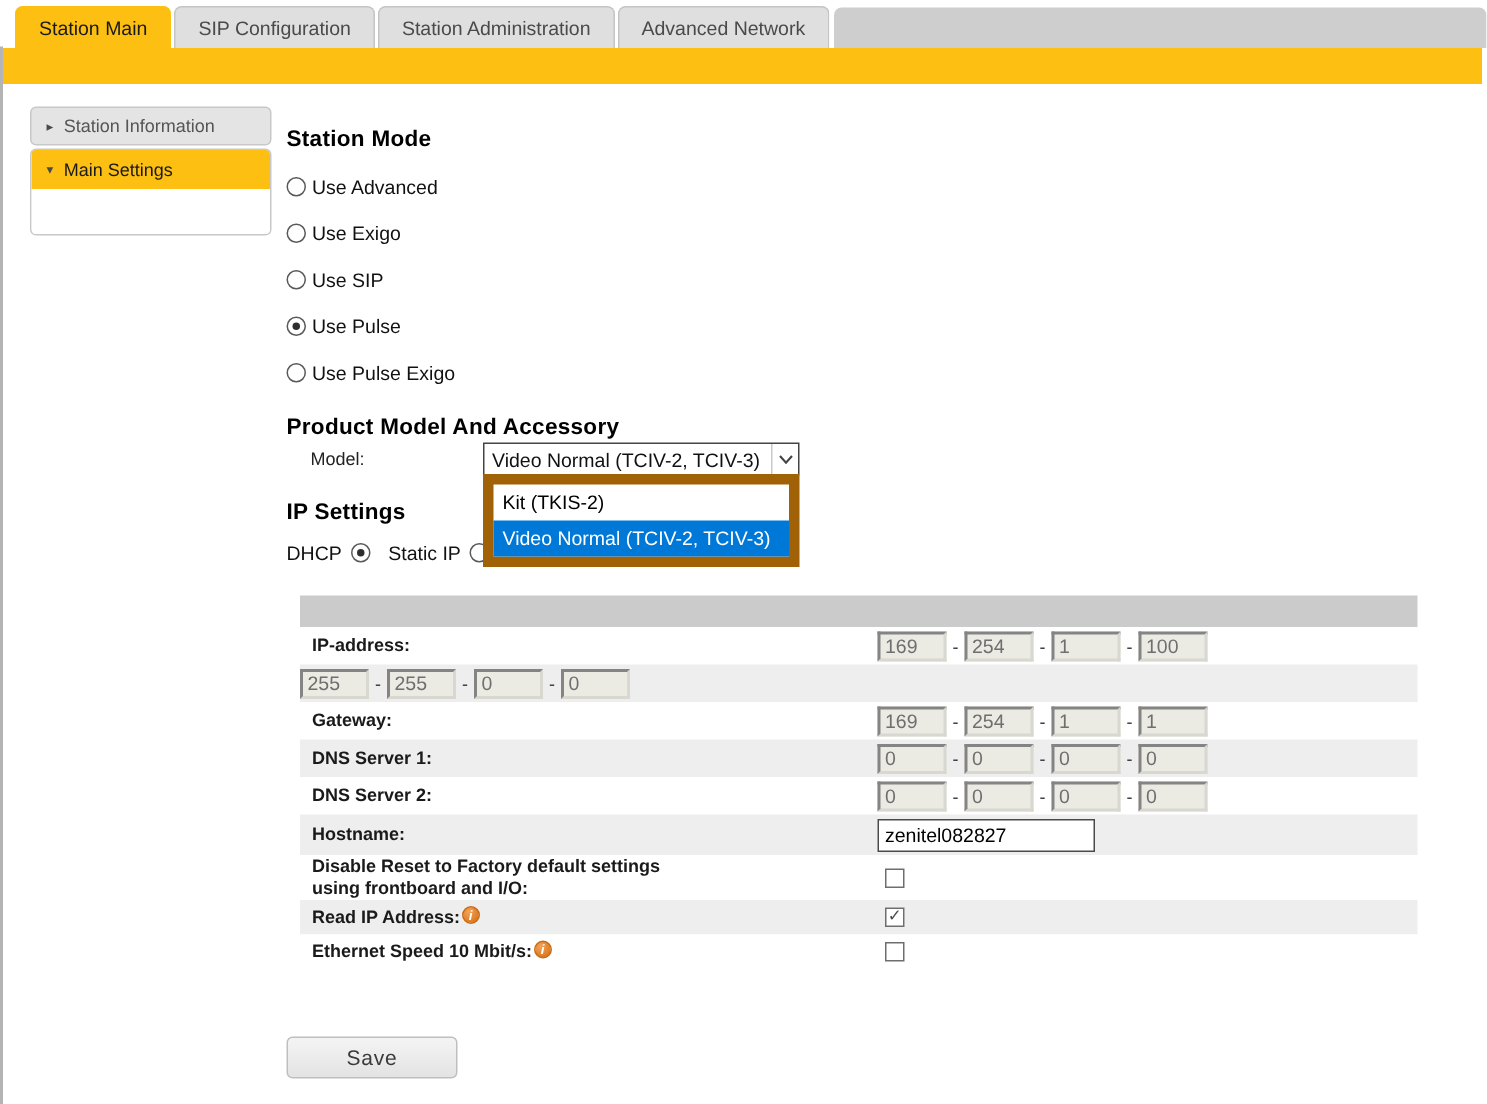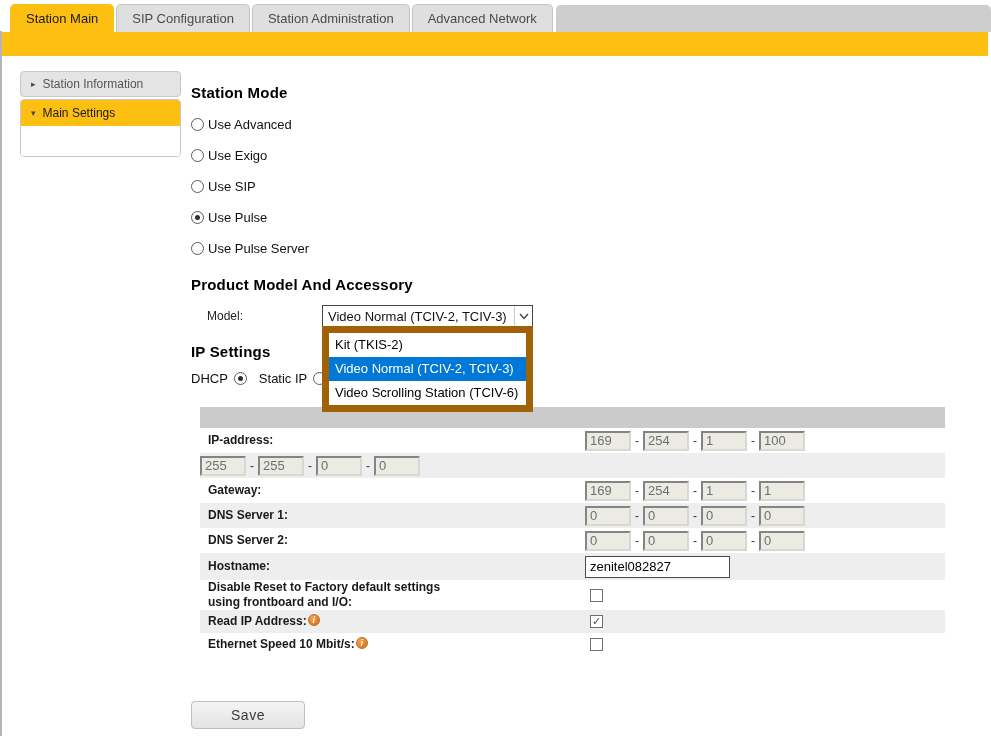--- a/index.html
+++ b/index.html
@@ -36,21 +36,21 @@
 
   
   .opt-list { margin-top:8px; }
   .opt-row { height:31px; display:flex; align-items:center; gap:4px; }
   .radio { width:13px; height:13px; border:1px solid #595959; border-radius:50%; background:#fff;
     display:flex; align-items:center; justify-content:center; flex:0 0 13px; }
   .radio.sel::after { content:""; width:5px; height:5px; border-radius:50%; background:#2e2e2e; }
   .opt-label { font-size:13px; color:#111; }
 
   
-  .model-row { display:flex; align-items:center; margin-top:12px; height:22px; }
+  .model-row { display:flex; align-items:center; margin-top:2px; height:22px; }
   .model-label { margin-left:16px; width:115px; font-size:12px; color:#222; }
   .select-wrap { position:relative; }
   .select { width:211px; height:22px; border:1px solid #454545; background:#fff;
     display:flex; align-items:center; justify-content:space-between; padding-left:5px;
     font-size:13px; color:#111; cursor:default; }
   .chev { width:18px; height:20px; display:flex; align-items:center; justify-content:center;
     border-left:1px solid #C9C9C9; }
   .droplist { position:absolute; top:21px; left:0; width:211px; background:#fff;
     border:7px solid #a16207; z-index:10; }
   .drop-item { height:24px; line-height:24px; padding-left:6px; font-size:13px; color:#000;
@@ -133,40 +133,39 @@
           <div class="opt-row">
             <span class="radio"></span>
             <span class="opt-label">Use SIP</span>
           </div>
           <div class="opt-row">
             <span class="radio sel"></span>
             <span class="opt-label">Use Pulse</span>
           </div>
           <div class="opt-row">
             <span class="radio"></span>
-            <span class="opt-label">Use Pulse Server</span>
+            <span class="opt-label">Use Pulse Exigo</span>
           </div>
         </div>
 
       <h2 class="h-pm">Product Model And Accessory</h2>
       <div class="model-row">
         <span class="model-label">Model:</span>
         <div class="select-wrap">
           <div class="select">
             <span>Video Normal (TCIV-2, TCIV-3)</span>
             <span class="chev">
               <svg width="10" height="7" viewBox="0 0 10 7">
                   <polyline points="1,1 5,5.5 9,1" stroke="#444" fill="none" stroke-width="1.4"></polyline>
                 </svg>
             </span>
           </div>
           <div class="droplist" id="droplist">
               <div class="drop-item">Kit (TKIS-2)</div>
               <div class="drop-item hl">Video Normal (TCIV-2, TCIV-3)</div>
-              <div class="drop-item">Video Scrolling Station (TCIV-6)</div>
             </div>
         </div>
       </div>
 
       <h2 class="h-ip">IP Settings</h2>
       <div class="dhcp-row" id="dhcp-row">
           <span>DHCP</span>
           <span class="radio sel"></span>
           <span>Static IP</span>
           <span class="radio"></span>

